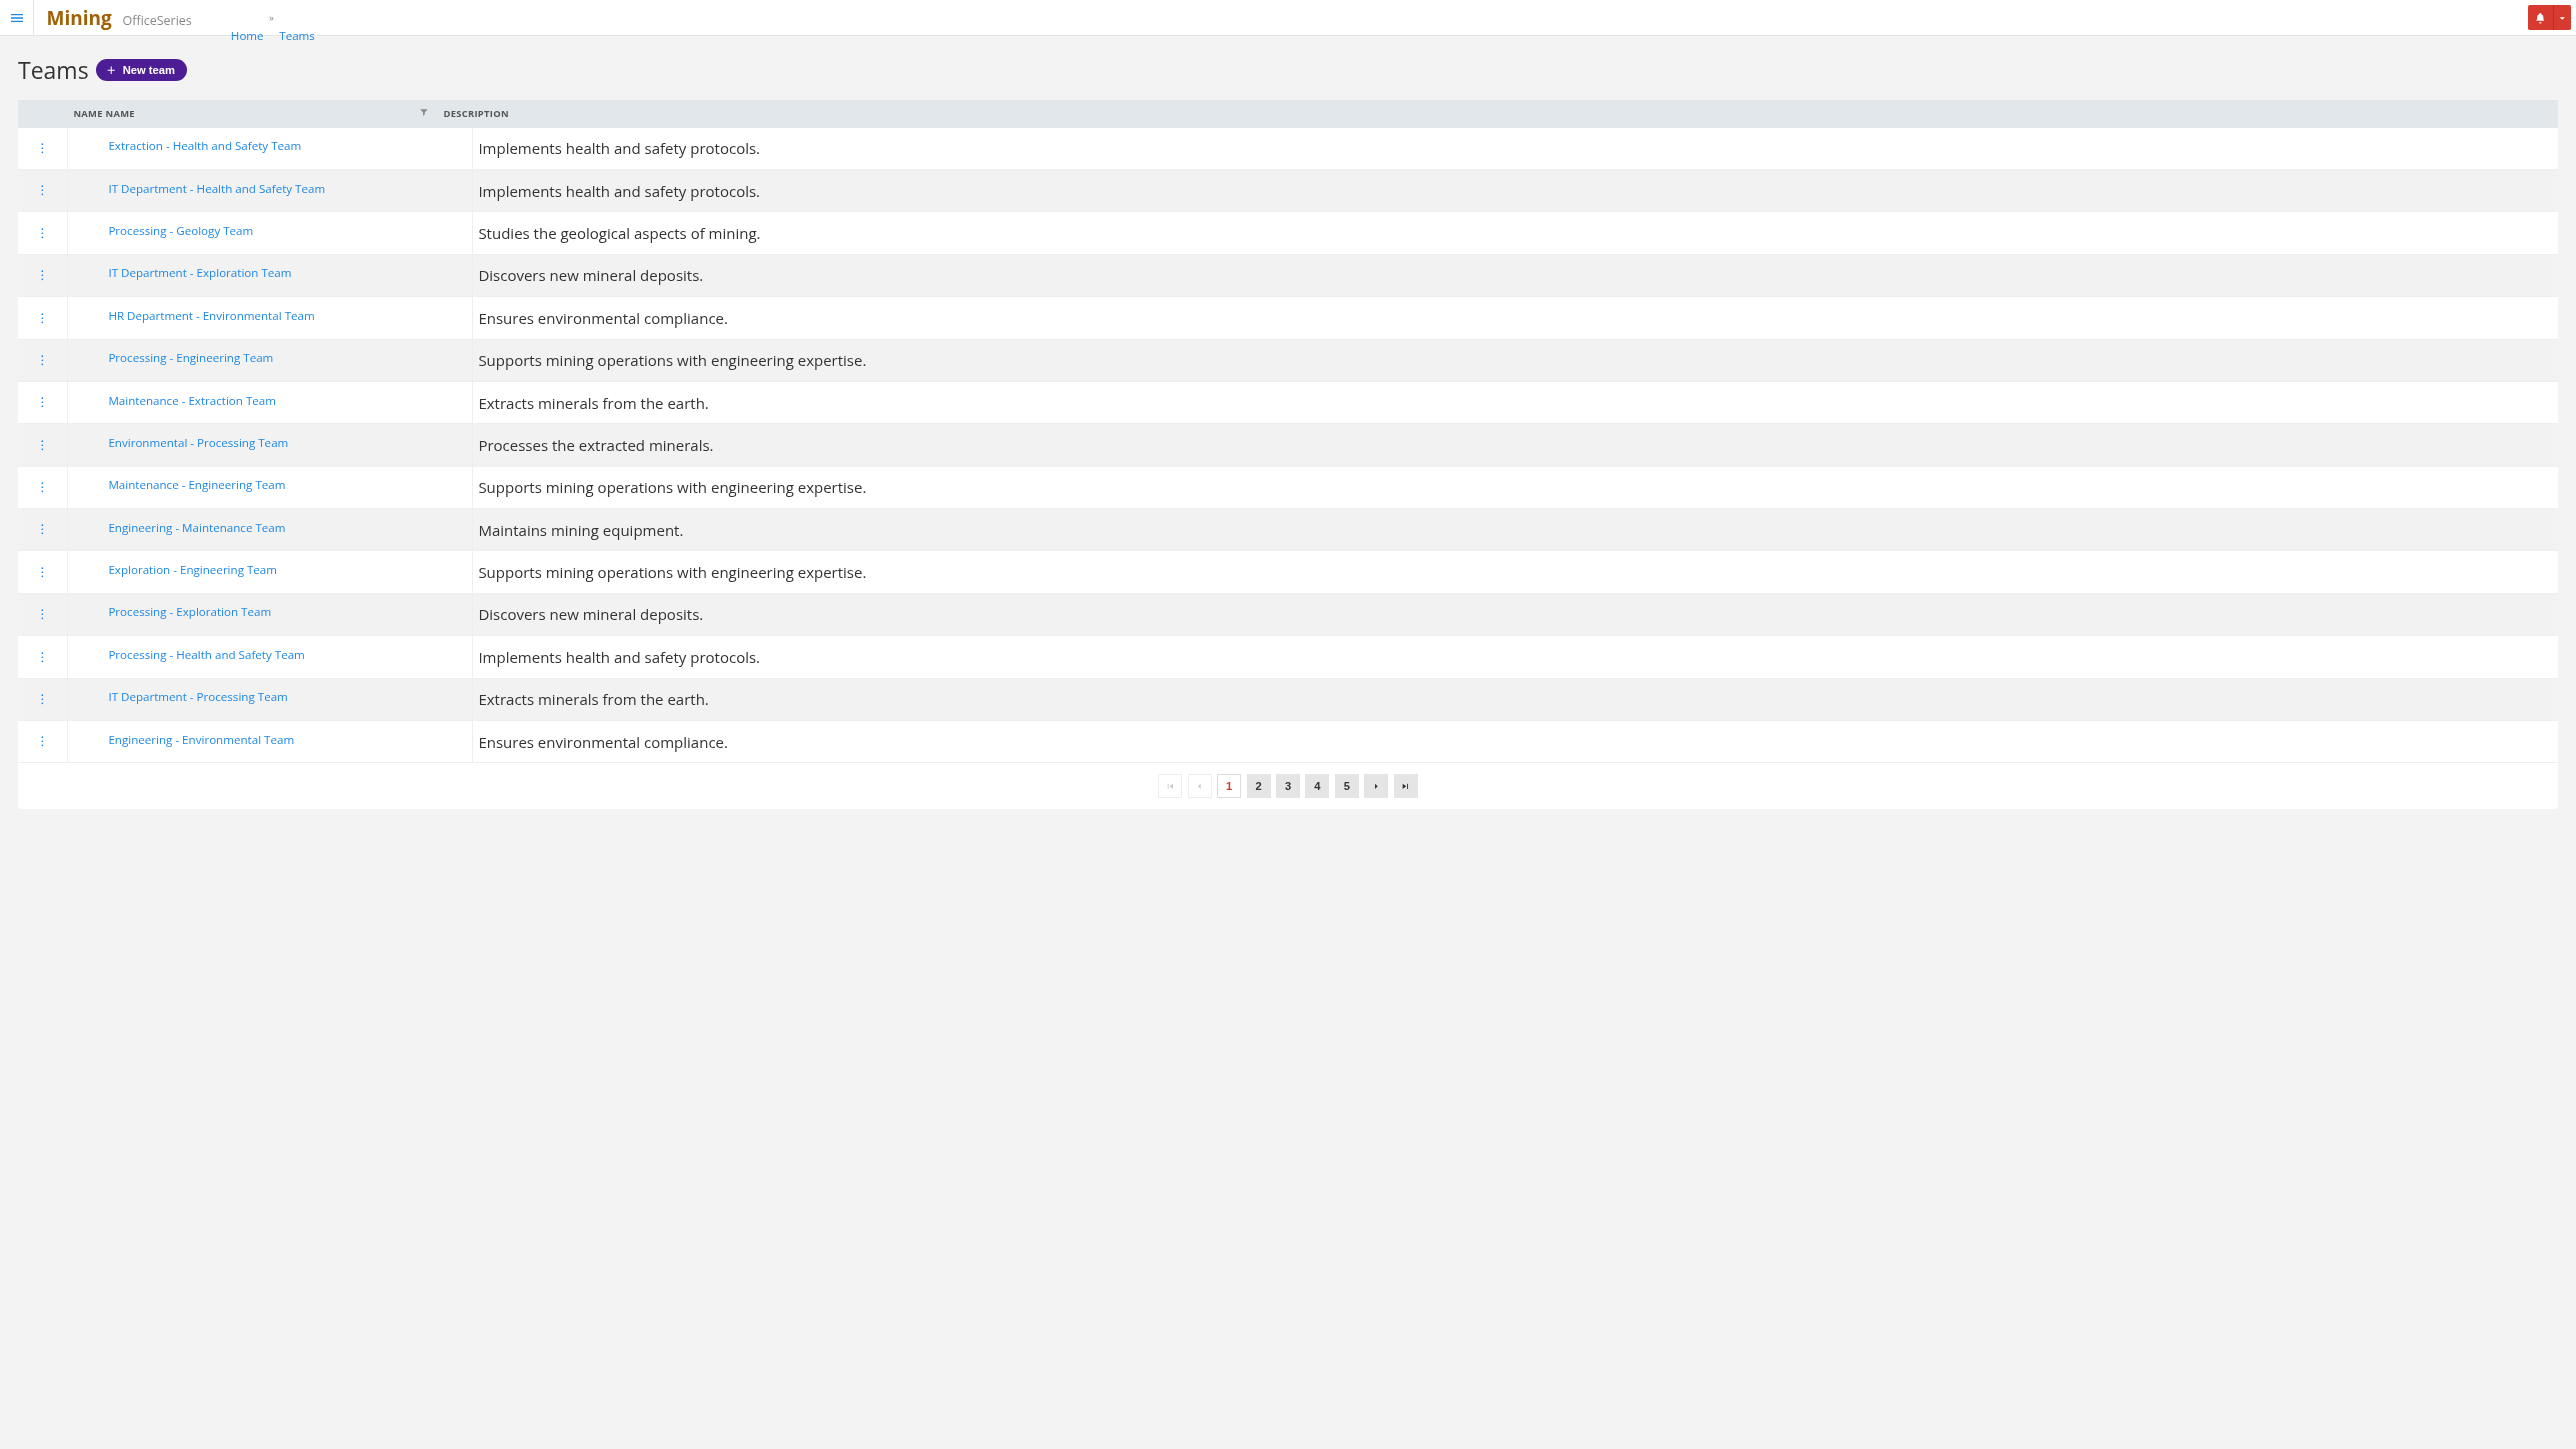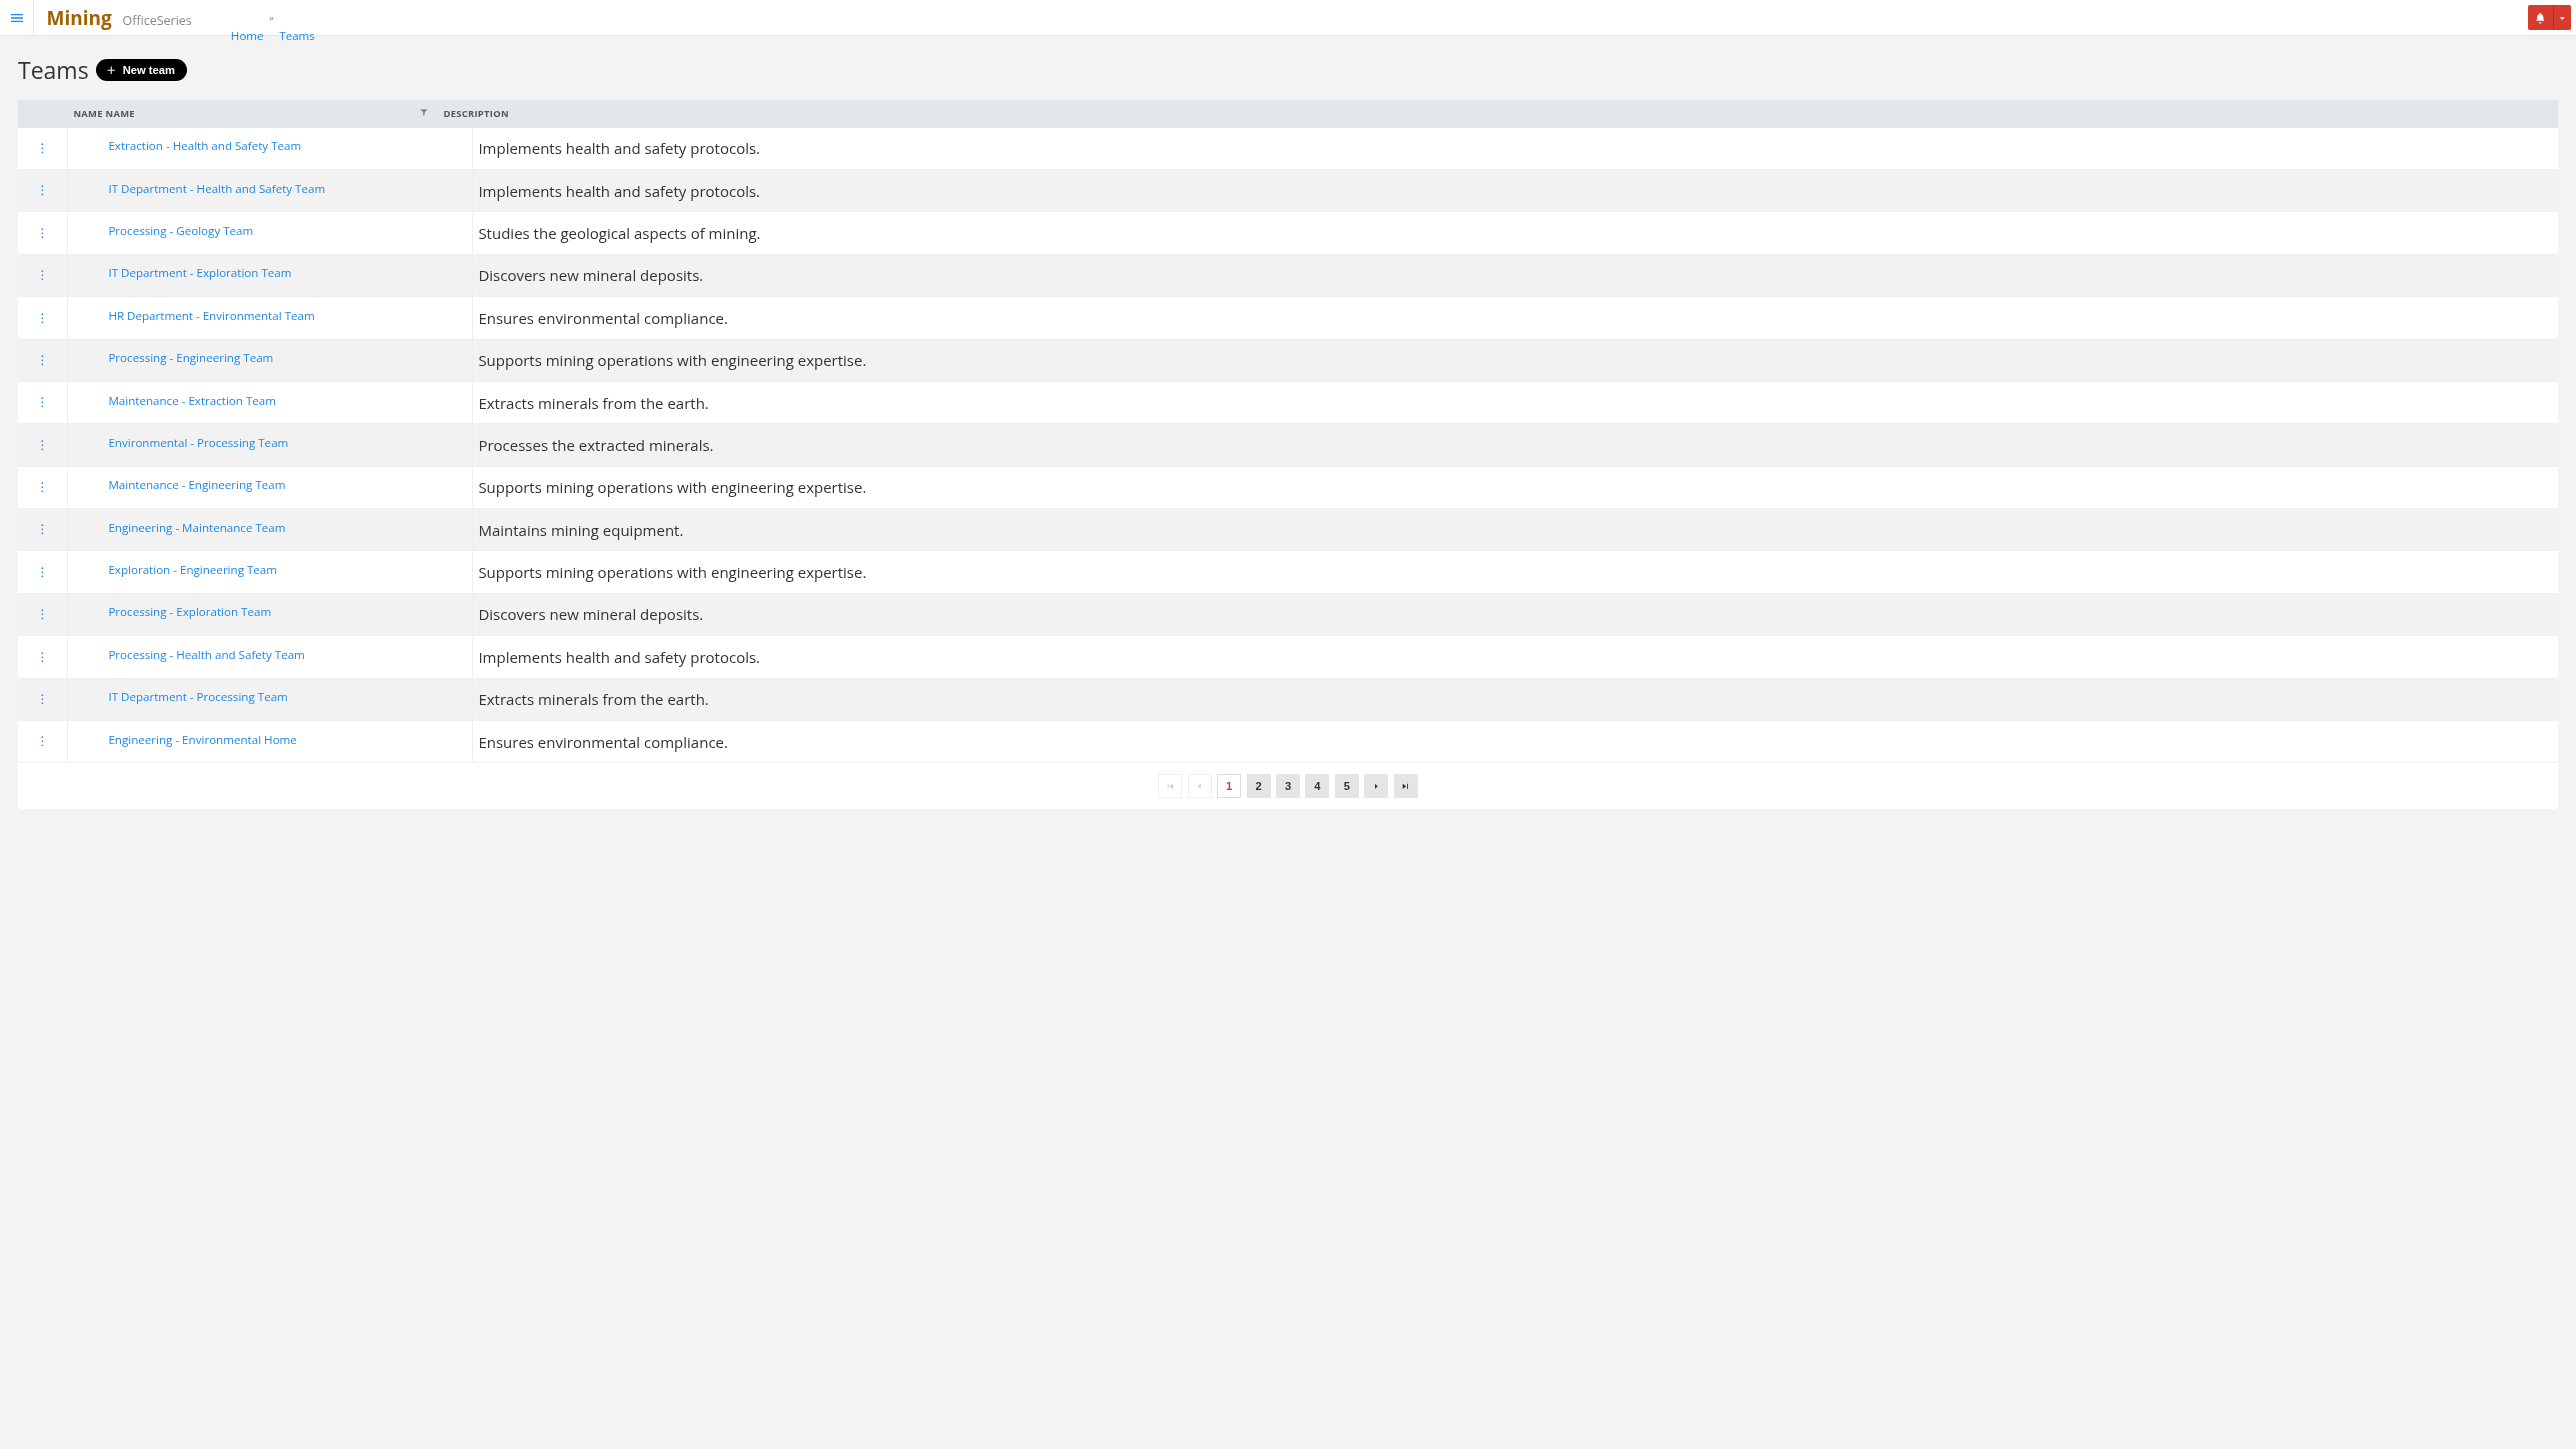--- a/index.html
+++ b/index.html
@@ -89,21 +89,21 @@
   align-items: center;
   gap: 7.2px;
   margin-bottom: 14.3px;
 }
 .page-title {
   font-size: 23px;
   font-weight: 400;
   color: #333;
 }
 .new-btn {
-  background: #000000;
+  background: #4c1d95;
   color: #fff;
   border: none;
   border-radius: 12.5px;
   padding: 4.5px 12.5px 4.5px 9px;
   font-size: 11.2px;
   font-weight: 600;
   display: flex;
   align-items: center;
   gap: 5.4px;
   cursor: pointer;
@@ -452,21 +452,21 @@
   </div>
         <div class="table-row">
     <div class="row-actions">
       <svg viewBox="0 0 4 16">
         <circle cx="2" cy="2" r="1.3" fill="#1e88e5"></circle>
         <circle cx="2" cy="8" r="1.3" fill="#1e88e5"></circle>
         <circle cx="2" cy="14" r="1.3" fill="#1e88e5"></circle>
       </svg>
     </div>
     <div class="row-name">
-      <a href="#">Engineering - Environmental Home</a>
+      <a href="#">Engineering - Environmental Team</a>
     </div>
     <div class="row-desc">Ensures environmental compliance.</div>
   </div>
       </div>
     <div class="pagination">
       <button class="page-btn disabled">
         <svg viewBox="0 0 24 24">
             <path fill="currentColor" d="M6 6h2v12H6V6zm12 0l-8 6 8 6V6z"></path>
           </svg>
       </button>

